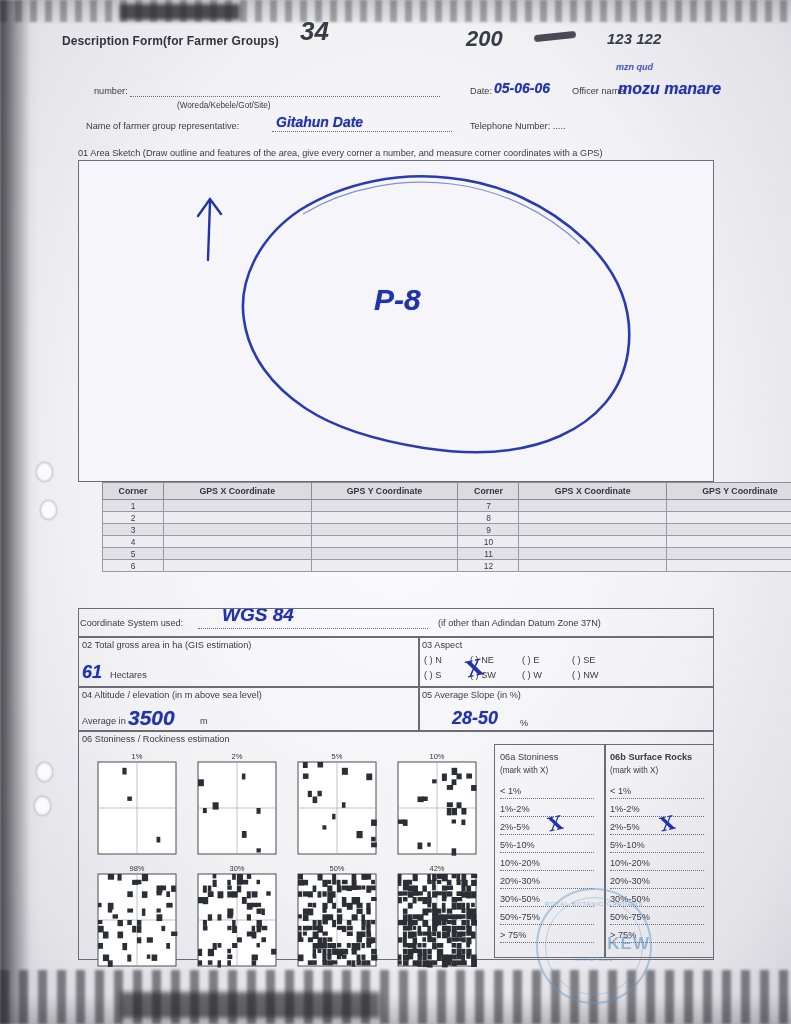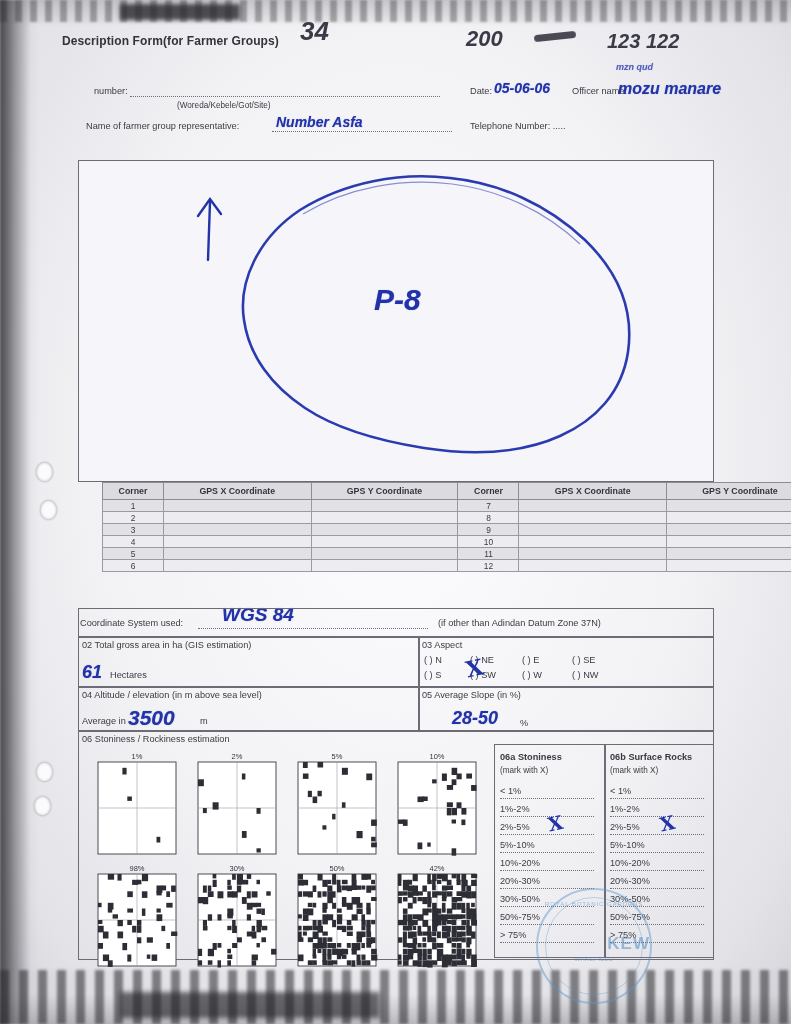--- a/index.html
+++ b/index.html
@@ -192,41 +192,42 @@
 
   <div class="hole" style="left:36px; top:462px;"></div>
   <div class="hole" style="left:40px; top:500px;"></div>
   <div class="hole" style="left:36px; top:762px;"></div>
   <div class="hole" style="left:34px; top:796px;"></div>
 
   <div class="ghost" style="left:200px; top:385px;">&nbsp;</div>
 
   <div class="hand hand-pencil" style="left:300px; top:16px; font-size:26px;">34</div>
   <div class="hand hand-pencil" style="left:466px; top:26px; font-size:22px;">200</div>
-  <div class="hand hand-pencil" style="left:607px; top:30px; font-size:20px;">123 122</div>
+  <div class="hand hand-pencil" style="left:607px; top:30px; font-size:15px;">123 122</div>
   <div style="position:absolute;left:534px;top:33px;width:42px;height:7px;background:#4a4a55;border-radius:4px;transform:rotate(-6deg);filter:blur(.6px);"></div>
 
   <div class="hdr-title">Description Form(for Farmer Groups)</div>
 
   <div class="lbl" style="left:94px; top:86px;">number:</div>
   <div class="dotline" style="left:130px; top:96px; width:310px;"></div>
 
   <div class="lbl lbl-sm" style="left:177px; top:101px;">(Woreda/Kebele/Got/Site)</div>
 
   <div class="lbl" style="left:470px; top:86px;">Date:</div>
   <div class="hand" style="left:494px; top:80px; font-size:14px;">05-06-06</div>
   <div class="lbl" style="left:572px; top:86px;">Officer name:</div>
   <div class="hand" style="left:618px; top:80px; font-size:16px;">mozu manare</div>
   <div class="hand" style="left:616px; top:62px; font-size:9px; opacity:.75;">mzn qud</div>
 
   <div class="lbl" style="left:86px; top:121px;">Name of farmer group representative:</div>
   <div class="dotline" style="left:272px; top:131px; width:180px;"></div>
-  <div class="hand" style="left:276px; top:114px; font-size:14px;">Number Asfa</div>
+  <div class="hand" style="left:276px; top:114px; font-size:14px;">Gitahun Date</div>
   <div class="lbl" style="left:470px; top:121px;">Telephone Number: .....</div>
 
+  <div class="lbl" style="left:78px; top:148px;">01 Area Sketch (Draw outline and features of the area, give every corner a number, and measure corner coordinates with a GPS)</div>
   <div class="box" style="left:78px; top:160px; width:634px; height:320px; background:#f6f6fa;"></div>
 
   <svg id="sketch" width="791" height="1024" viewBox="0 0 791 1024">
 
     <g stroke="#2233aa" stroke-width="2.4" fill="none" stroke-linecap="round">
       <path d="M208 260 L210 202"></path>
       <path d="M198 216 L210 199 L221 214"></path>
     </g>
 
     <path d="M300 210 C345 182, 400 172, 450 178 C500 183, 548 205, 585 240
@@ -836,21 +837,21 @@
   <div class="stone-label" style="left:296px; top:752px; width:82px;">5%</div>
   <div class="stone-label" style="left:396px; top:752px; width:82px;">10%</div>
   <div class="stone-label" style="left:96px; top:864px; width:82px;">98%</div>
   <div class="stone-label" style="left:196px; top:864px; width:82px;">30%</div>
   <div class="stone-label" style="left:296px; top:864px; width:82px;">50%</div>
   <div class="stone-label" style="left:396px; top:864px; width:82px;">42%</div>
 
   <div class="box" style="left:494px; top:744px; width:110px; height:212px;"></div>
   <div class="box" style="left:604px; top:744px; width:108px; height:212px;"></div>
 
-  <div class="lbl" style="left:500px; top:752px; font-weight:bold;">06a Stoniness</div>
+  <div class="lbl" style="left:500px; top:752px; font-weight:normal;">06a Stoniness</div>
   <div class="lbl lbl-sm" style="left:500px; top:766px;">(mark with X)</div>
   <div class="lbl" style="left:610px; top:752px; font-weight:bold;">06b Surface Rocks</div>
   <div class="lbl lbl-sm" style="left:610px; top:766px;">(mark with X)</div>
 
   <div id="stoniness-options">
       <div class="lbl" style="left: 500px; top: 786px;">&lt; 1%</div>
       <div class="dotline" style="left: 500px; top: 798px; width: 94px;"></div>
       <div class="lbl" style="left: 500px; top: 804px;">1%-2%</div>
       <div class="dotline" style="left: 500px; top: 816px; width: 94px;"></div>
       <div class="lbl" style="left: 500px; top: 822px;">2%-5%</div>

